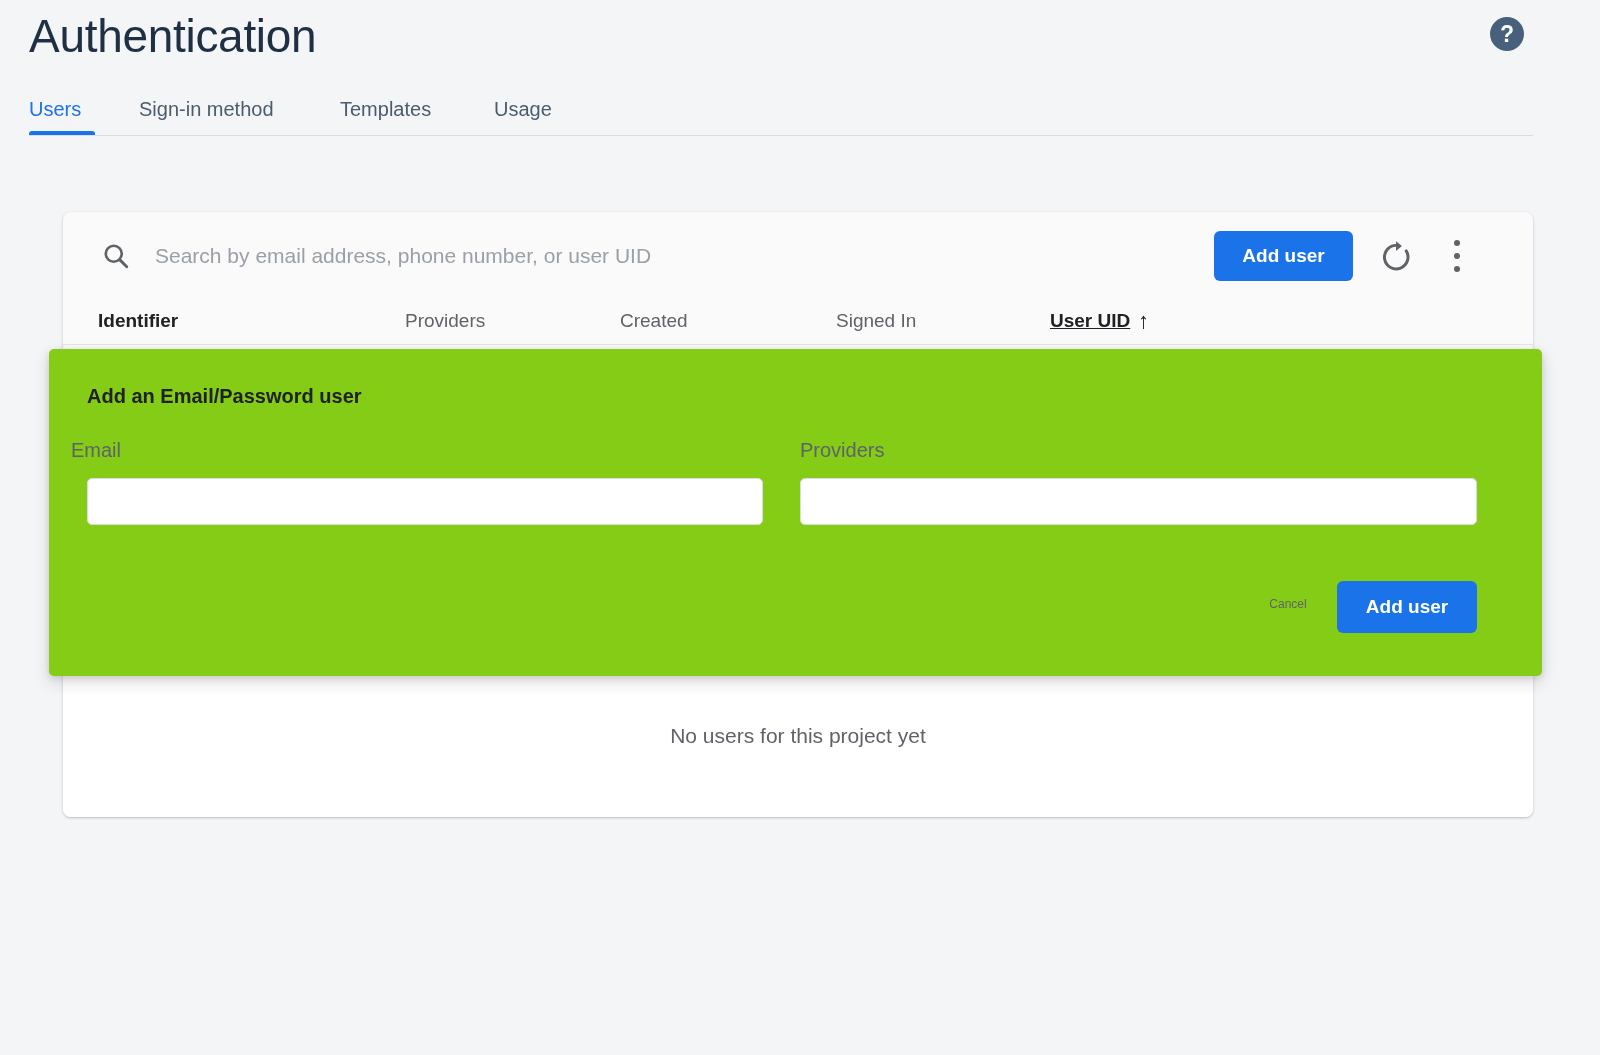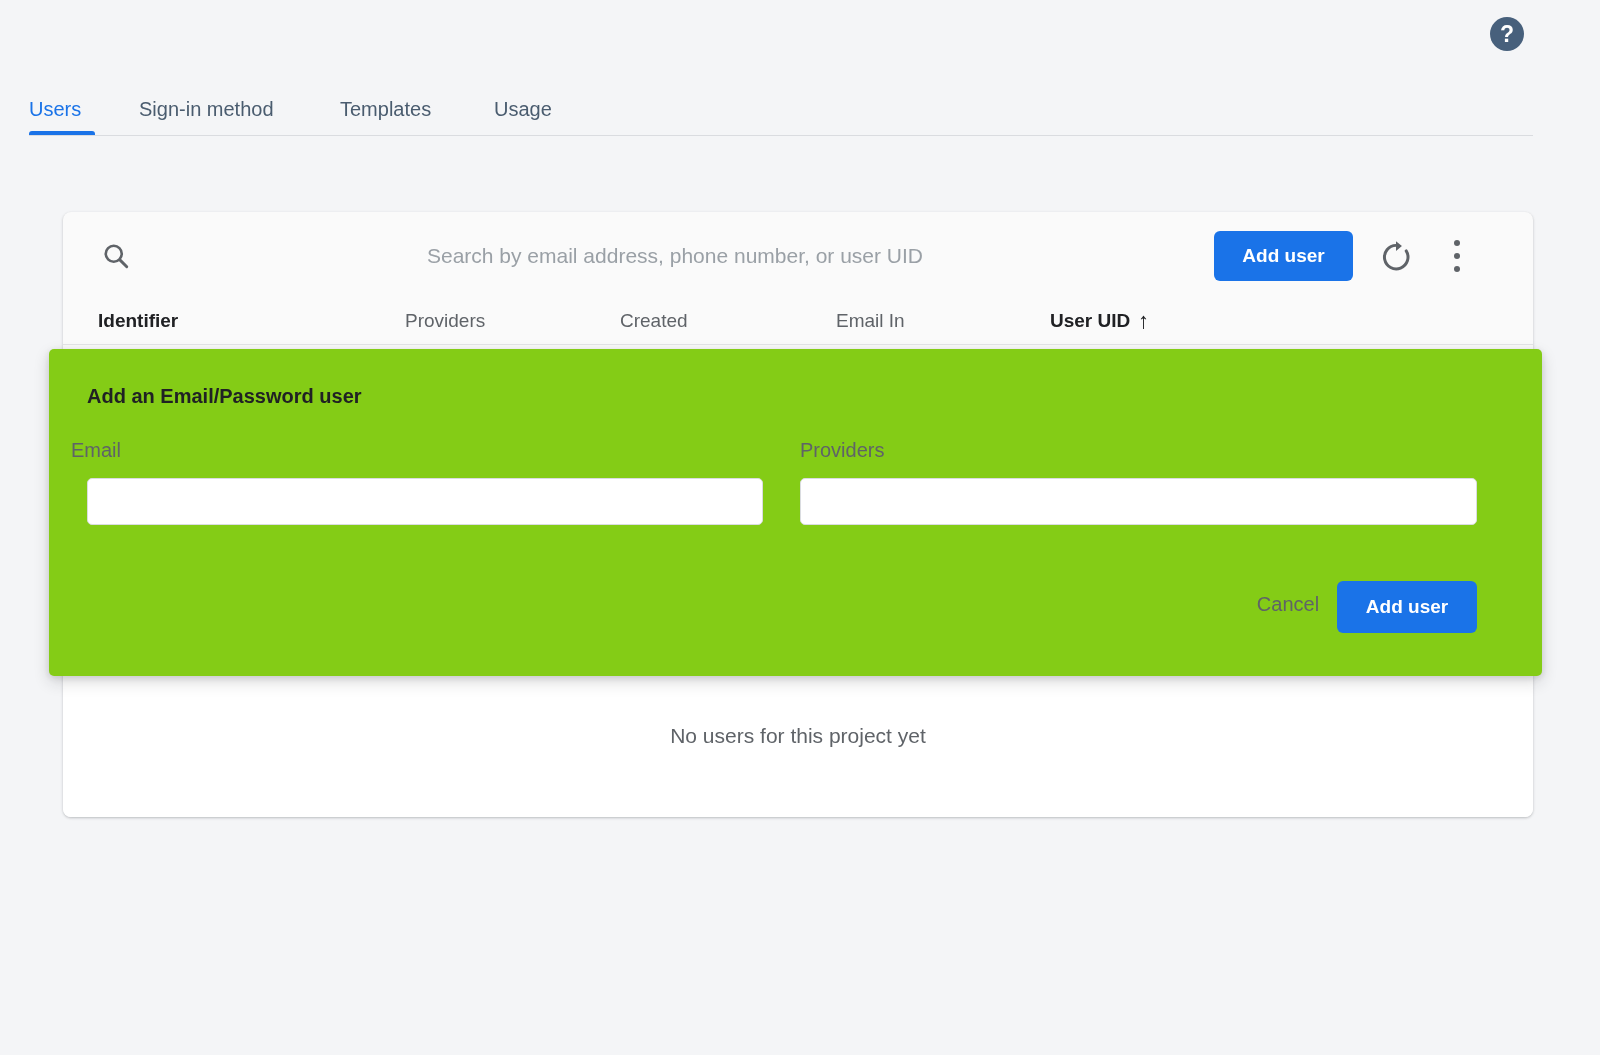--- a/index.html
+++ b/index.html
@@ -114,21 +114,20 @@
     top: 238px;
     width: 1040px;
     height: 36px;
     border: none;
     outline: none;
     background: transparent;
     font-family: "Liberation Sans", sans-serif;
     font-size: 21px;
     color: #a21caf;
     padding: 0;
-    text-align: center;
   }
   .search-input::placeholder {
     color: #9aa0a6;
     opacity: 1;
   }
   .add-user-top {
     position: absolute;
     left: 1214px;
     top: 231px;
     width: 139px;
@@ -276,21 +275,21 @@
     position: absolute;
     left: 1186px;
     top: 233px;
     width: 106px;
     height: 44px;
     background: transparent;
     border: none;
     border-radius: 5px;
     color: #5f6368;
     font-family: "Liberation Sans", sans-serif;
-    font-size: 20px;
+    font-size: 12px;
     cursor: pointer;
     padding: 0;
   }
   .dialog-add-btn {
     position: absolute;
     left: 1288px;
     top: 232px;
     width: 140px;
     height: 52px;
     background: #1a73e8;
@@ -301,20 +300,21 @@
     font-size: 19px;
     font-weight: 700;
     cursor: pointer;
     padding: 0;
   }
 </style>
 </head>
 <body>
 
 <div class="page-header">
+  <div class="page-title">Authentication</div>
   <div class="help-icon">?</div>
 </div>
 
 <div class="tabbar">
   <div class="tabbar-divider"></div>
   <div class="tab active" style="left:29px;text-align:center;">Users</div>
   <div class="tab" style="left:139px;">Sign-in method</div>
   <div class="tab" style="left:340px;">Templates</div>
   <div class="tab" style="left:494px;">Usage</div>
   <div class="tab-indicator" style="left:29px; width:66px;"></div>
@@ -339,22 +339,22 @@
 <div class="overflow-btn">
   <span class="overflow-dot" style="top:2px;"></span>
   <span class="overflow-dot" style="top:15px;"></span>
   <span class="overflow-dot" style="top:28px;"></span>
 </div>
 
 <div class="table-head">
   <div class="col-head strong" style="left:35px;">Identifier</div>
   <div class="col-head" style="left:342px;">Providers</div>
   <div class="col-head" style="left:557px;">Created</div>
-  <div class="col-head" style="left:773px;">Email In</div>
-  <div class="col-head sorted" style="left:987px;">User UID</div>
+  <div class="col-head" style="left:773px;">Signed In</div>
+  <div class="col-head sorted" style="left:987px;text-decoration:underline;">User UID</div>
   <div class="sort-arrow" style="left:1075px;">↑</div>
 </div>
 <div class="table-head-divider"></div>
 
 <div class="empty-state">
   <div class="empty-text">No users for this project yet</div>
 </div>
 
 <div class="dialog">
   <div class="dialog-title">Add an Email/Password user</div>

